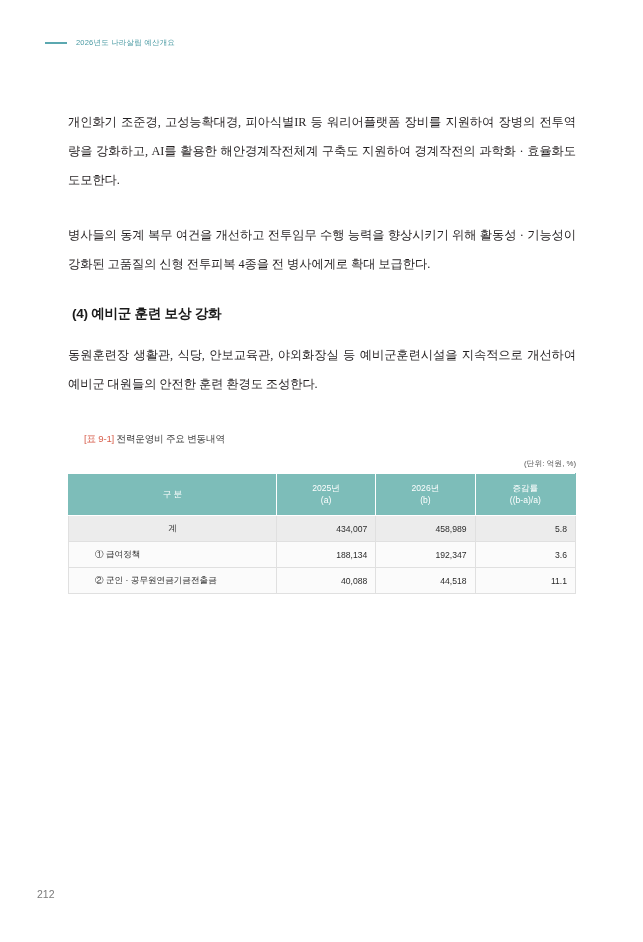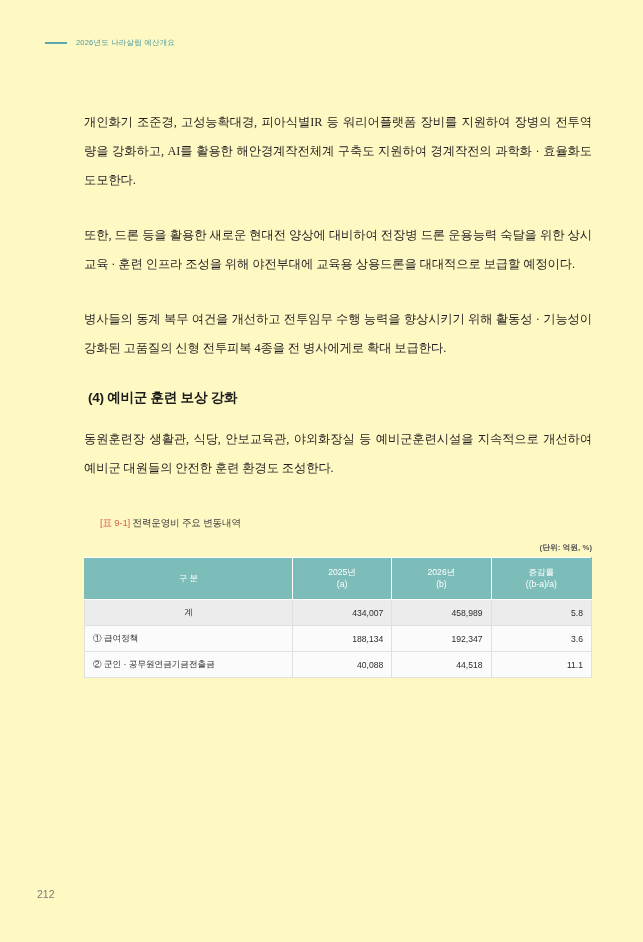--- a/index.html
+++ b/index.html
@@ -7,21 +7,21 @@
     padding: 0;
     background: #d8d8d8;
   }
   body {
     font-family: "Liberation Serif", serif;
   }
   .page {
     position: relative;
     width: 643px;
     height: 942px;
-    background: #fef9c3;
+    background: #ffffff;
     overflow: hidden;
     box-sizing: border-box;
   }
 
   
   .header {
     position: absolute;
     top: 38px;
     left: 45px;
     display: flex;
@@ -37,21 +37,21 @@
     font-family: "Liberation Sans", sans-serif;
     font-size: 7.5px;
     color: #4a9aa3;
     letter-spacing: 0.2px;
     white-space: nowrap;
   }
 
   
   .content {
     position: absolute;
-    left: 84px;
+    left: 68px;
     top: 108px;
     width: 508px;
   }
   p.para {
     margin: 0 0 26px 0;
     font-size: 12.3px;
     line-height: 29px;
     color: #231f20;
     text-align: justify;
     text-justify: inter-character;
@@ -85,21 +85,20 @@
   }
   .table-caption .cap-text {
     color: #3c3c3c;
   }
   .unit-note {
     font-family: "Liberation Sans", sans-serif;
     font-size: 7.8px;
     color: #555;
     text-align: right;
     margin: 0 0 4px 0;
-    font-weight: bold;
   }
   table.budget {
     border-collapse: collapse;
     width: 100%;
     font-family: "Liberation Sans", sans-serif;
     table-layout: fixed;
   }
   table.budget th,
   table.budget td {
     border: 1px solid #ffffff;
@@ -135,21 +134,21 @@
   }
   table.budget tbody td {
     background: #fbfbfb;
     border-color: #e0e0e0;
   }
   table.budget tbody tr.total td {
     border-color: #e0e0e0;
   }
   table.budget tbody td.label {
     text-align: left;
-    padding-left: 8px;
+    padding-left: 26px;
   }
   col.c1 { width: 41%; }
   col.c2 { width: 19.6%; }
   col.c3 { width: 19.6%; }
   col.c4 { width: 19.8%; }
 
   
   .page-number {
     position: absolute;
     left: 37px;
@@ -165,21 +164,20 @@
 <div class="page">
 
   <div class="header">
     <span class="header-rule"></span>
     <span class="header-title">2026년도 나라살림 예산개요</span>
   </div>
 
   <div class="content">
 
     <p class="para">개인화기 조준경, 고성능확대경, 피아식별IR 등 워리어플랫폼 장비를 지원하여 장병의 전투역량을 강화하고, AI를 활용한 해안경계작전체계 구축도 지원하여 경계작전의 과학화 · 효율화도 도모한다.</p>
-    <p class="para">또한, 드론 등을 활용한 새로운 현대전 양상에 대비하여 전장병 드론 운용능력 숙달을 위한 상시 교육 · 훈련 인프라 조성을 위해 야전부대에 교육용 상용드론을 대대적으로 보급할 예정이다.</p>
     <p class="para">병사들의 동계 복무 여건을 개선하고 전투임무 수행 능력을 향상시키기 위해 활동성 · 기능성이 강화된 고품질의 신형 전투피복 4종을 전 병사에게로 확대 보급한다.</p>
 
     <h2 class="sub-heading">(4) 예비군 훈련 보상 강화</h2>
 
     <p class="para tight">동원훈련장 생활관, 식당, 안보교육관, 야외화장실 등 예비군훈련시설을 지속적으로 개선하여 예비군 대원들의 안전한 훈련 환경도 조성한다.</p>
 
     <div class="table-block">
       <p class="table-caption">
         <span class="cap-label">[표 9-1]</span>
         <span class="cap-text">전력운영비 주요 변동내역</span>

